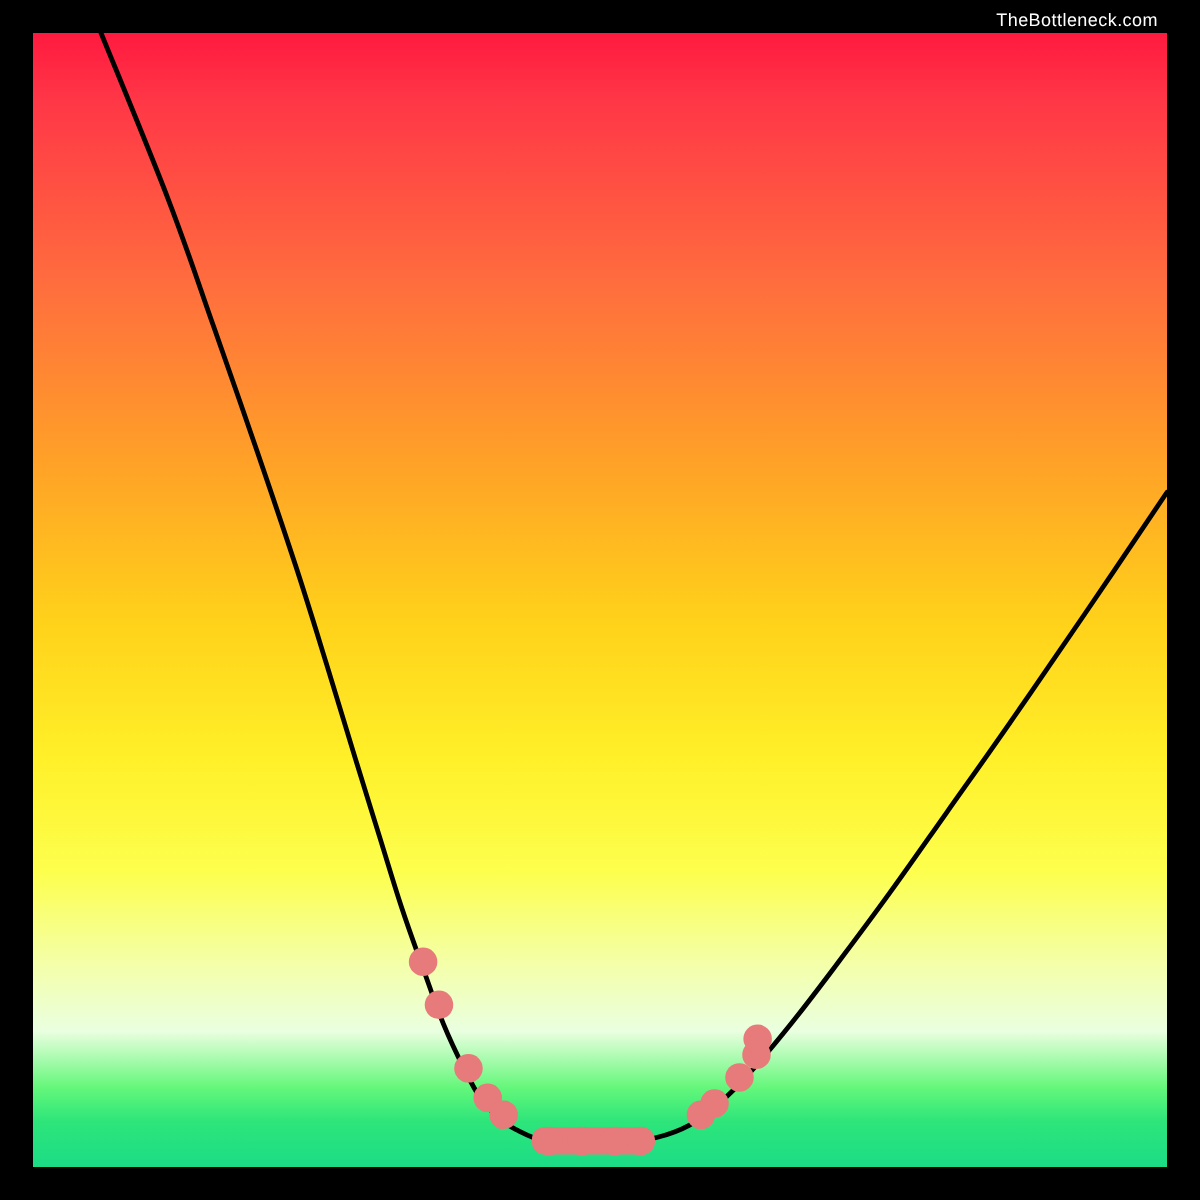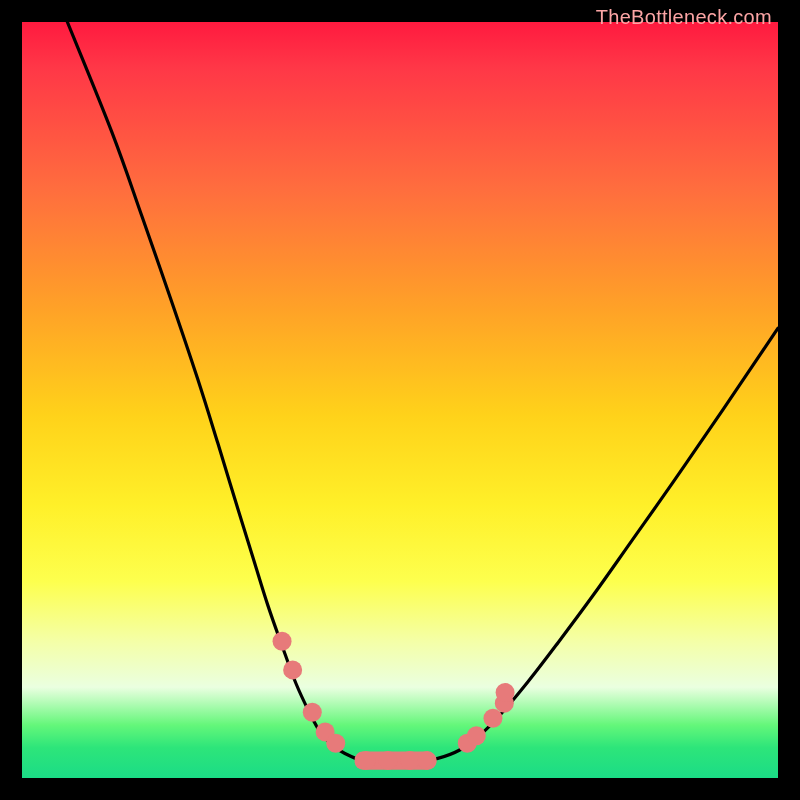--- a/index.html
+++ b/index.html
@@ -35,22 +35,22 @@
       #eaffe0 88%,
       #64f77a 93%,
       #2de57a 96%,
       #1bdc86 100%
     );
   }
   .watermark {
     position: absolute;
     top: 6px;
     right: 28px;
-    color: #fca5a5;
-    font-size: 20px;
+    color: #ffffff;
+    font-size: 12px;
     font-weight: 500;
     letter-spacing: 0.3px;
     user-select: none;
   }
   svg.curve {
     position: absolute;
     left: 0;
     top: 0;
     width: 756px;
     height: 756px;

